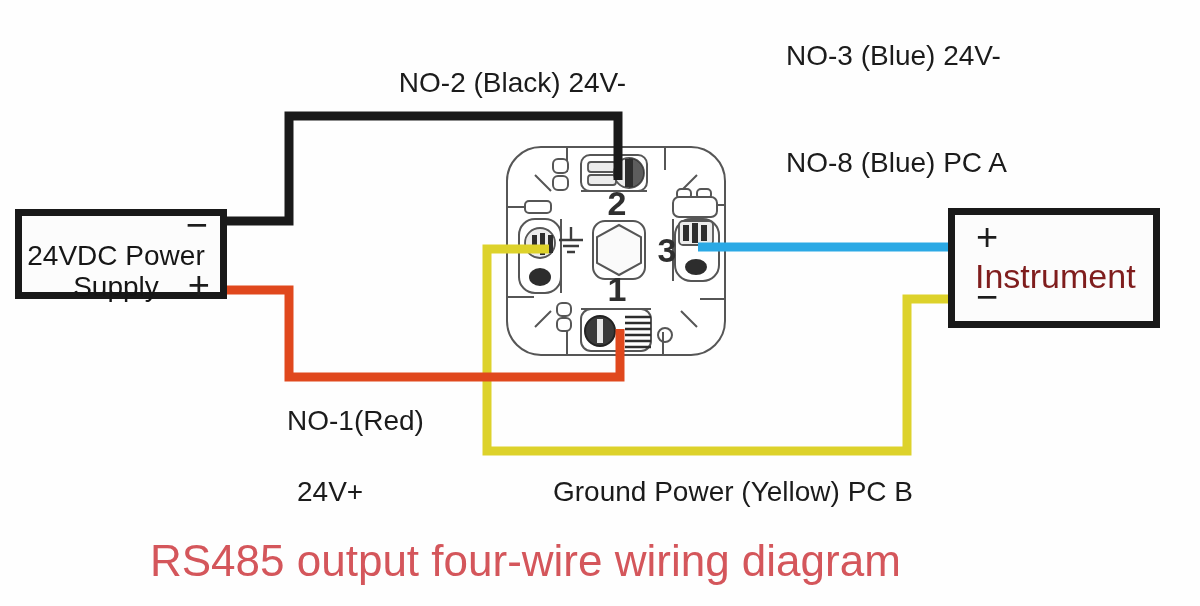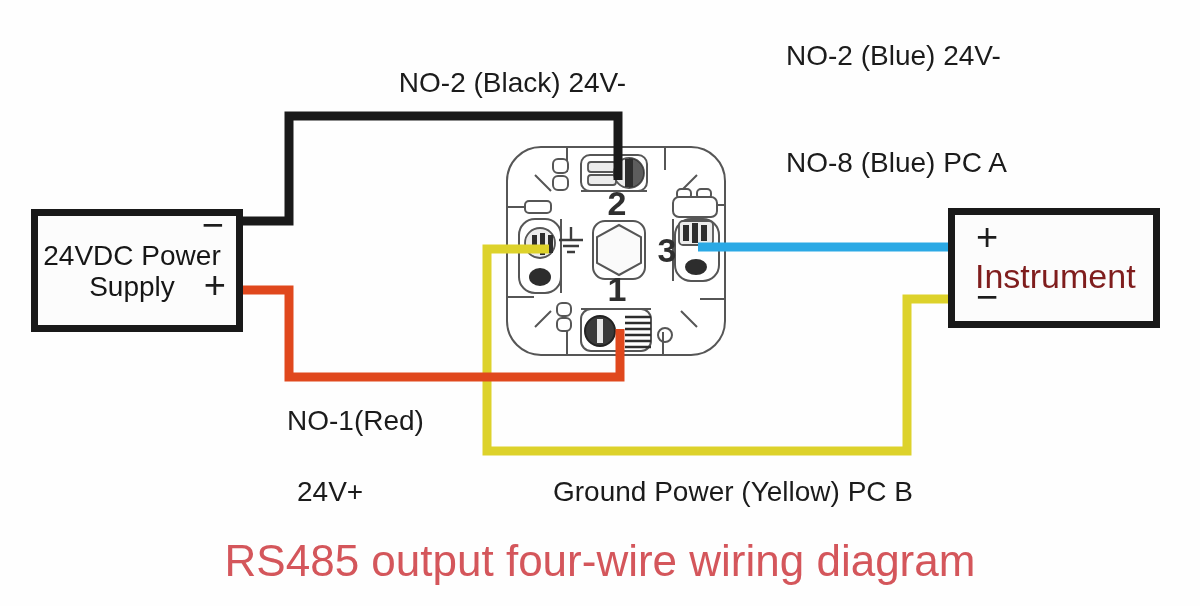--- a/index.html
+++ b/index.html
@@ -16,41 +16,41 @@
   .cgray{stroke:#565656;stroke-width:1.8;fill:#ececec;}
   .dark{fill:#2d2d2d;stroke:none;}
   .pin{font:700 34px "Liberation Sans","DejaVu Sans",sans-serif;fill:#2f2f2f;text-anchor:middle;}
   .label{
     position:absolute;color:#1b1b1b;font-size:28px;letter-spacing:0px;
     white-space:nowrap;line-height:1.15;
   }
   .box{
     position:absolute;background:#fcfcfc;border:7px solid #191919;box-sizing:border-box;
   }
-  .power-box{left:15px;top:209px;width:212px;height:123px;margin-left:16px;}
+  .power-box{left:15px;top:209px;width:212px;height:90px;}
   .instr-box{left:948px;top:208px;width:212px;height:120px;}
   .power-text{
     position:absolute;left:4px;top:24px;width:180px;text-align:center;
     font-size:28px;color:#161616;line-height:31px;
   }
   .power-text span{display:block;}
   .sign{position:absolute;font-size:38px;line-height:1;color:#1d1d1d;font-weight:400;}
   .ps-minus{right:12px;top:-10px;}
   .ps-plus{right:10px;top:50px;}
   .in-plus{left:21px;top:3px;}
   .in-minus{left:21px;top:63px;}
   .instr-text{position:absolute;left:20px;top:42px;font-size:34px;color:#7f1d1d;white-space:nowrap;}
   .no2{left:370px;top:67px;width:256px;text-align:right;}
   .no3a{left:786px;top:40px;}
   .no3b{left:786px;top:147px;}
   .no1{left:287px;top:405px;text-align:center;}
   .v24{left:297px;top:476px;}
   .gnd{left:553px;top:476px;}
   .title{
-    position:absolute;left:150px;top:536px;width:900px;text-align:center;
+    position:absolute;left:150px;top:536px;width:900px;text-align:left;
     font-size:44px;color:#d4565b;white-space:nowrap;
   }
 </style>
 </head>
 <body>
 
 <div class="canvas">
 
   <svg class="wire-svg" width="1200" height="606" viewBox="0 0 1200 606">
 
@@ -133,21 +133,21 @@
     <div class="sign ps-plus">+</div>
   </div>
 
   <div class="box instr-box">
     <div class="sign in-plus">+</div>
     <div class="instr-text">Instrument</div>
     <div class="sign in-minus">−</div>
   </div>
 
   <div class="label no2">NO-2 (Black) 24V-</div>
-  <div class="label no3a">NO-2 (Blue) 24V-</div>
+  <div class="label no3a">NO-3 (Blue) 24V-</div>
   <div class="label no3b">NO-8 (Blue) PC A</div>
   <div class="label no1">NO-1(Red)</div>
   <div class="label v24">24V+</div>
   <div class="label gnd">Ground Power (Yellow) PC B</div>
 
   <div class="title">RS485 output four-wire wiring diagram</div>
 
 </div>
 
 </body></html>

